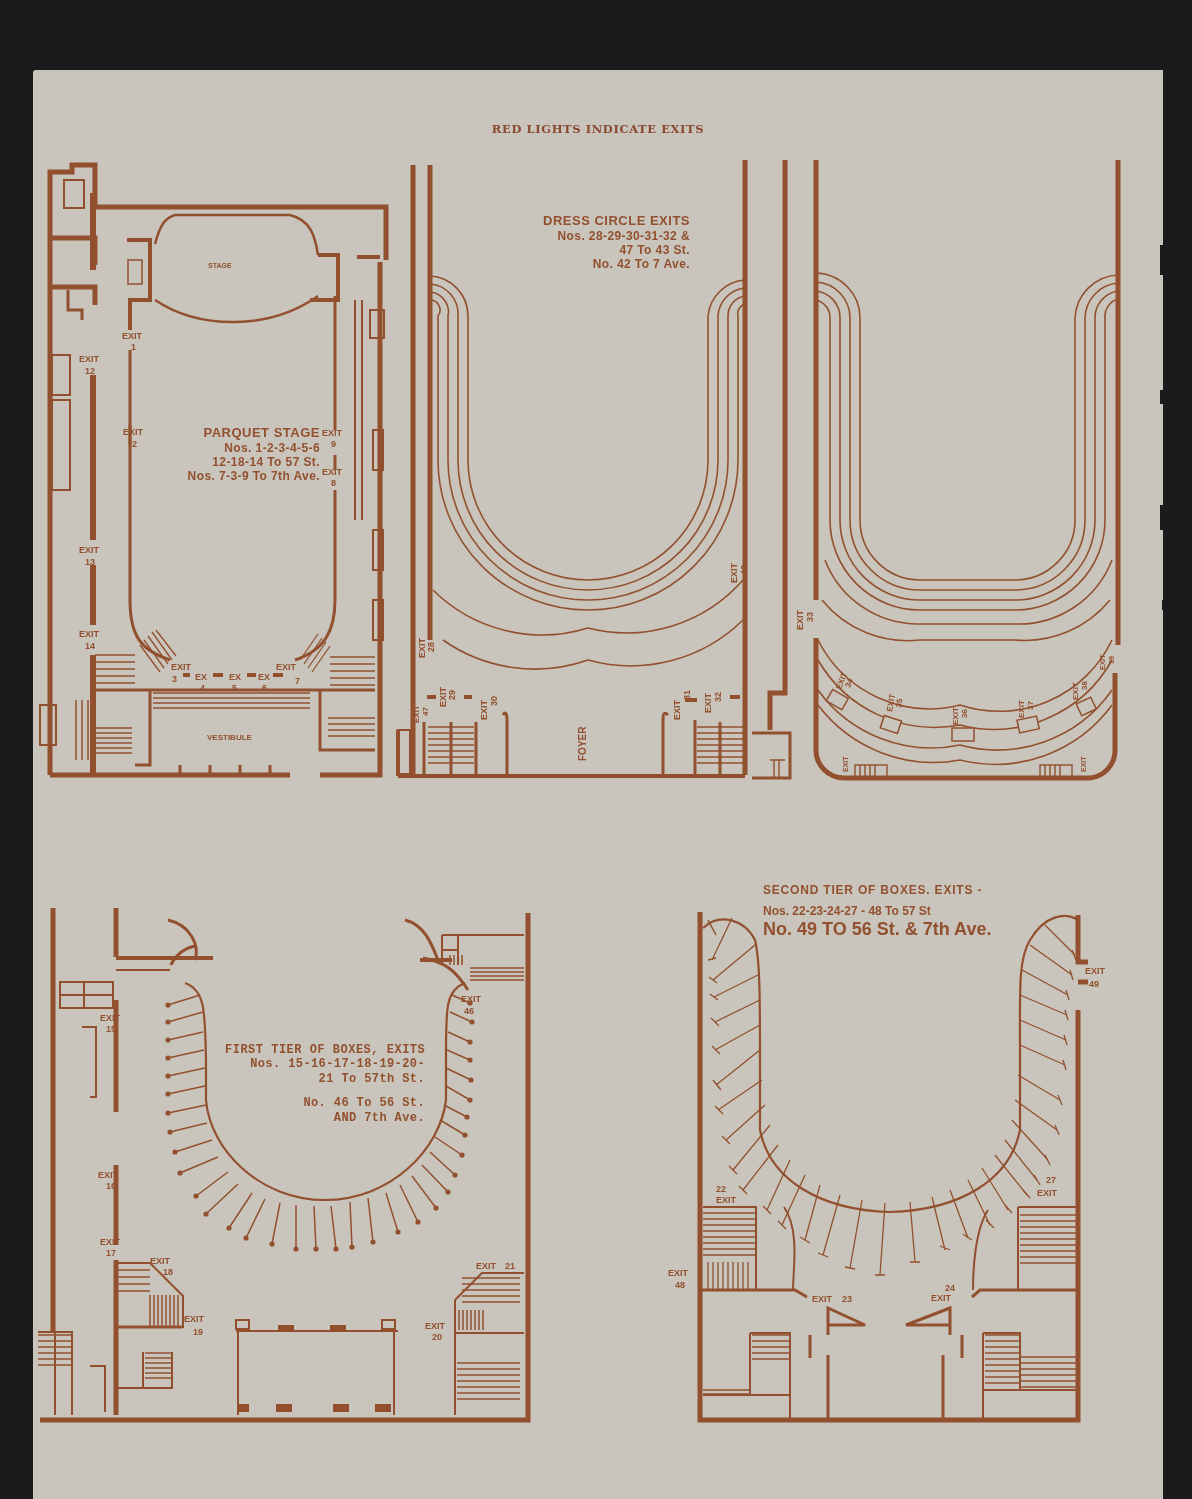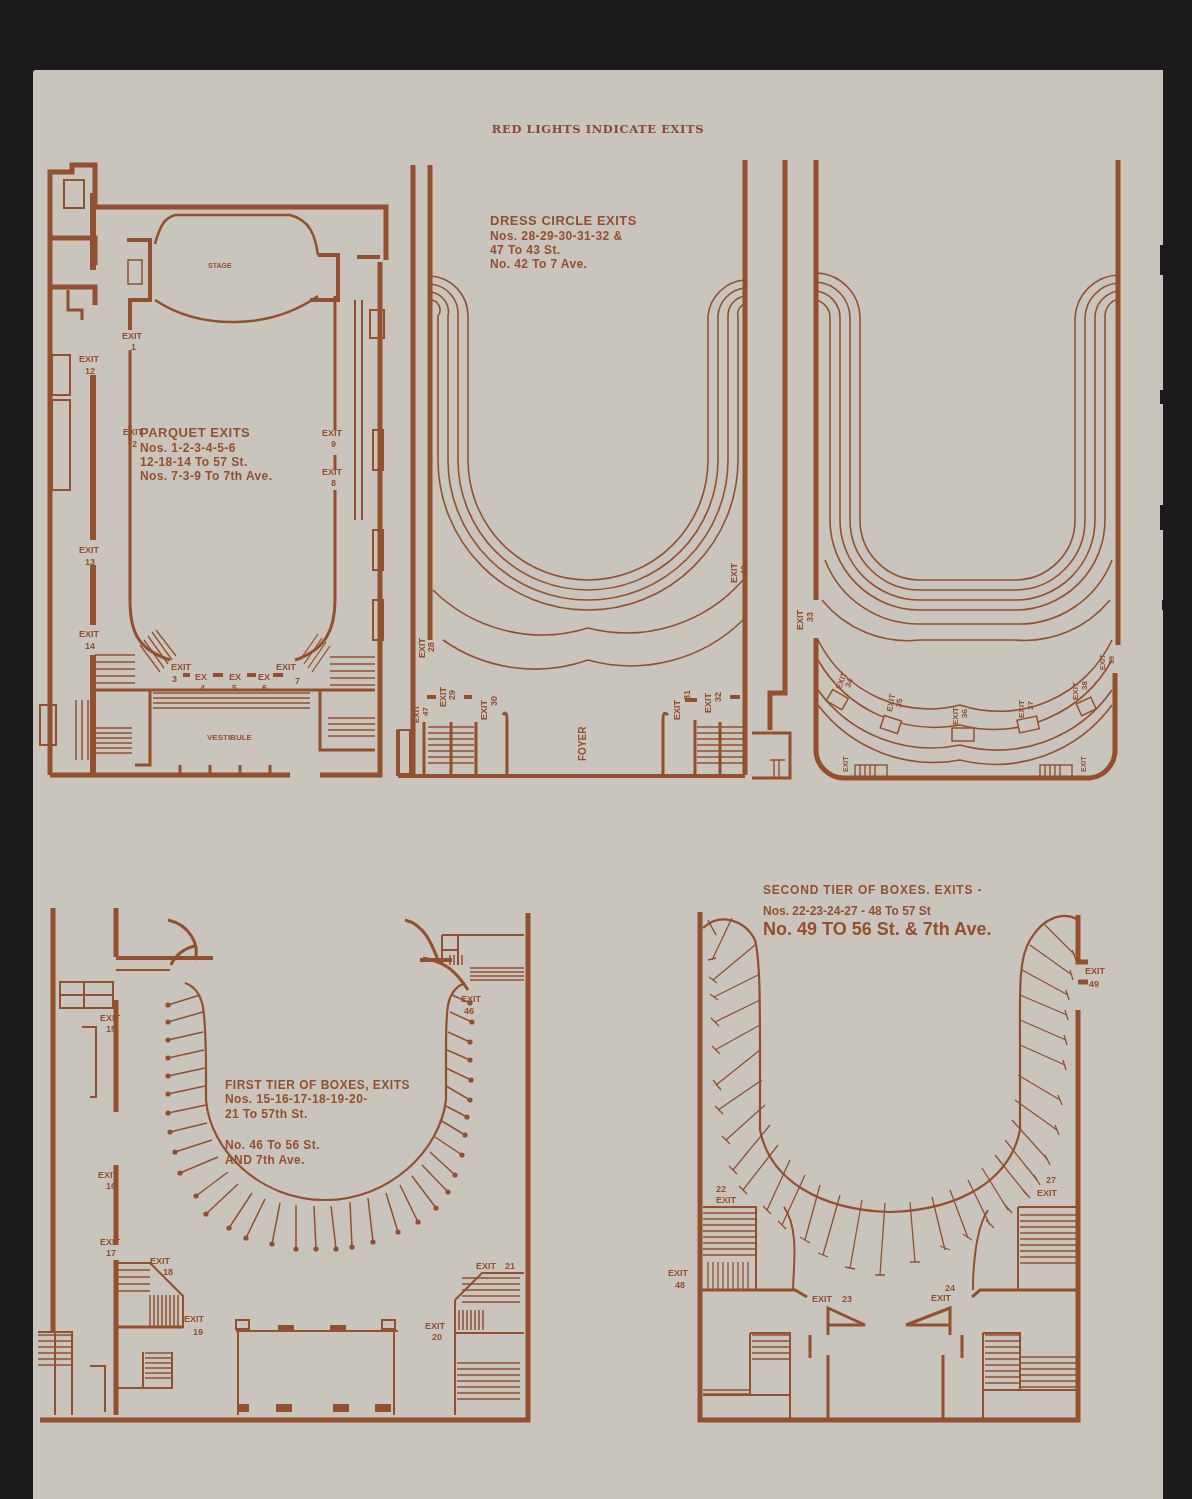--- a/index.html
+++ b/index.html
@@ -29,21 +29,21 @@
     color: #8a4a30;
   }
   svg.plan { position: absolute; left: 0; top: 0; }
   .ink { stroke: #92502f; fill: none; }
   .lbl {
     fill: #92502f;
     font-family: "Liberation Sans", sans-serif;
     font-weight: bold;
   }
   .txt { position: absolute; color: #92502f; font-family: "Liberation Sans", sans-serif; font-weight: bold; line-height: 1.2; white-space: nowrap; }
-  .caption { text-align: left; }
+  .caption { text-align: right; }
   .caption .t { font-size: 13px; letter-spacing: 0.5px; }
   .caption .l { font-size: 12px; letter-spacing: 0.4px; }
 </style>
 </head>
 <body>
 
 <div class="page">
   <div class="heading">RED LIGHTS INDICATE EXITS</div>
 </div>
 
@@ -390,38 +390,38 @@
       <text x="1037" y="1196" font-size="9">EXIT</text>
       <text x="668" y="1276" font-size="9">EXIT</text>
       <text x="675" y="1288" font-size="9">48</text>
       <text x="1085" y="974" font-size="9">EXIT</text>
       <text x="1089" y="987" font-size="9">49</text>
     </g>
   </g>
 </svg>
 
 <div class="txt caption" style="left:140px;top:425px;width:180px;">
-  <div class="t">PARQUET EXITS</div>
+  <div class="t">PARQUET STAGE</div>
   <div class="l">Nos. 1-2-3-4-5-6</div>
   <div class="l">12-18-14 To 57 St.</div>
   <div class="l">Nos. 7-3-9 To 7th Ave.</div>
 </div>
 
 <div class="txt caption" style="left:490px;top:213px;width:200px;">
   <div class="t">DRESS CIRCLE EXITS</div>
   <div class="l">Nos. 28-29-30-31-32 &amp;</div>
   <div class="l">47 To 43 St.</div>
   <div class="l">No. 42 To 7 Ave.</div>
 </div>
 
-<div class="txt caption" style="left:225px;top:1078px;width:200px;">
+<div class="txt caption" style="left:225px;top:1043px;width:200px;font-family:Liberation Mono, monospace;">
   <div class="t" style="font-size:12px">FIRST TIER OF BOXES, EXITS</div>
   <div class="l">Nos. 15-16-17-18-19-20-</div>
   <div class="l">21 To 57th St.</div>
-  <div class="l" style="margin-top:17px">No. 46 To 56 St.</div>
+  <div class="l" style="margin-top:10px">No. 46 To 56 St.</div>
   <div class="l">AND 7th Ave.</div>
 </div>
 
 <div class="txt" style="left:763px;top:883px;width:270px;">
   <div class="t" style="font-size:12px;letter-spacing:0.8px">SECOND TIER OF BOXES. EXITS -</div>
   <div class="l" style="font-size:12px;margin-top:7px">Nos. 22-23-24-27 - 48 To 57 St</div>
   <div class="l" style="font-size:18px">No. 49 TO 56 St. &amp; 7th Ave.</div>
 </div>
 
 </body></html>

